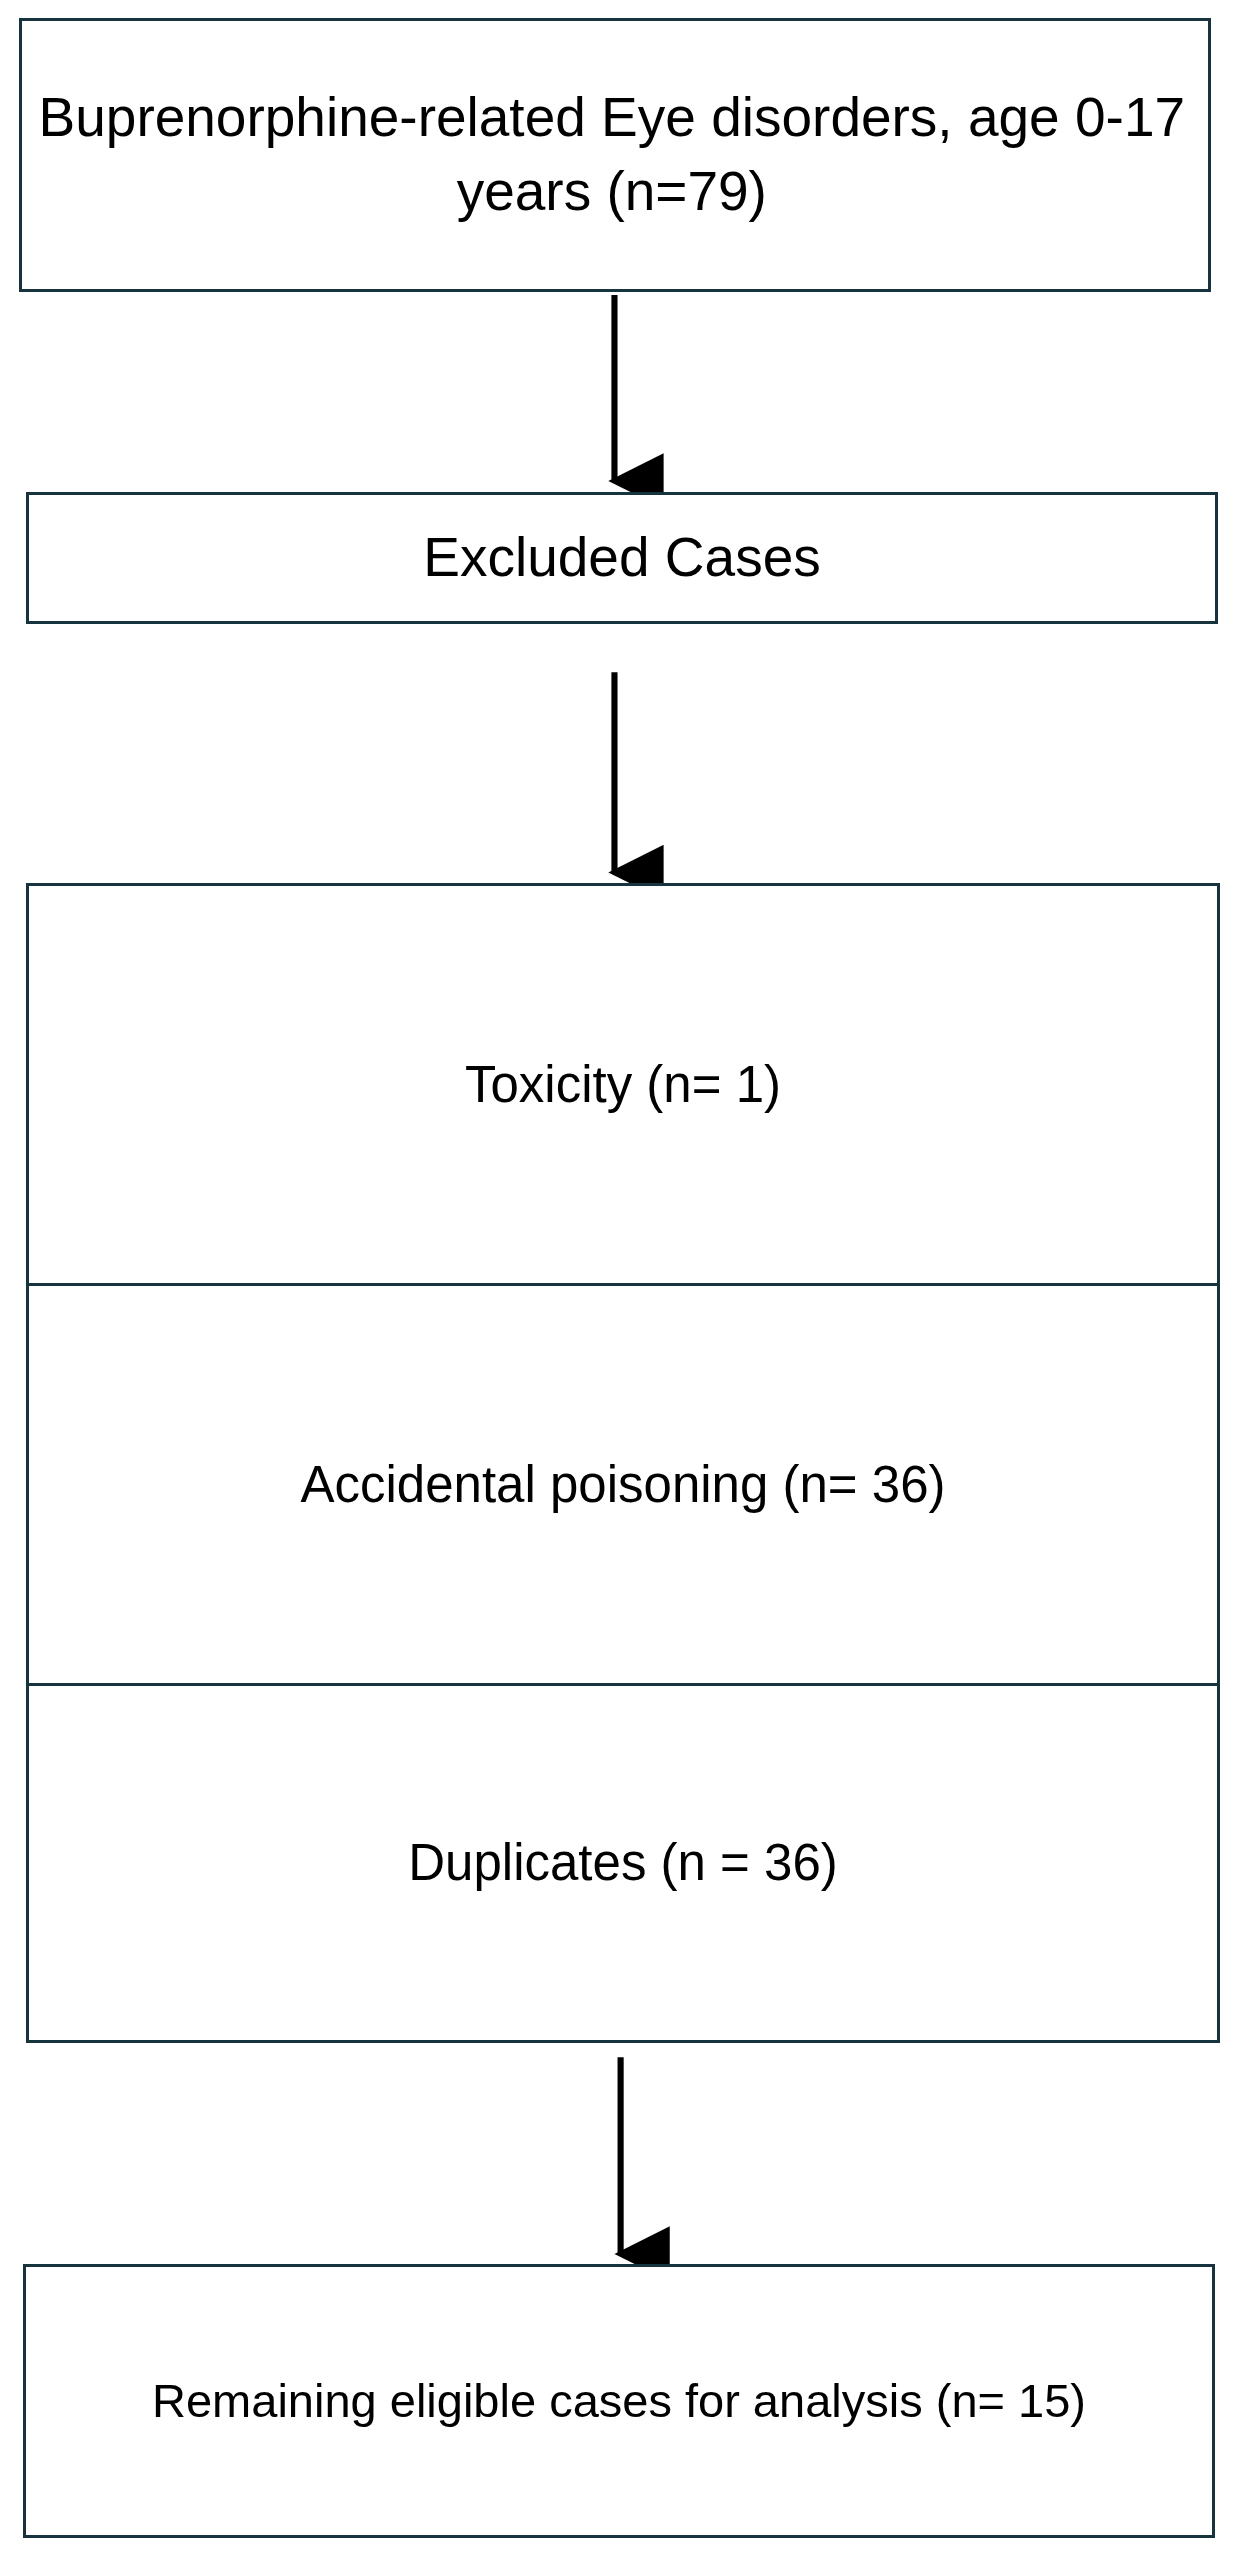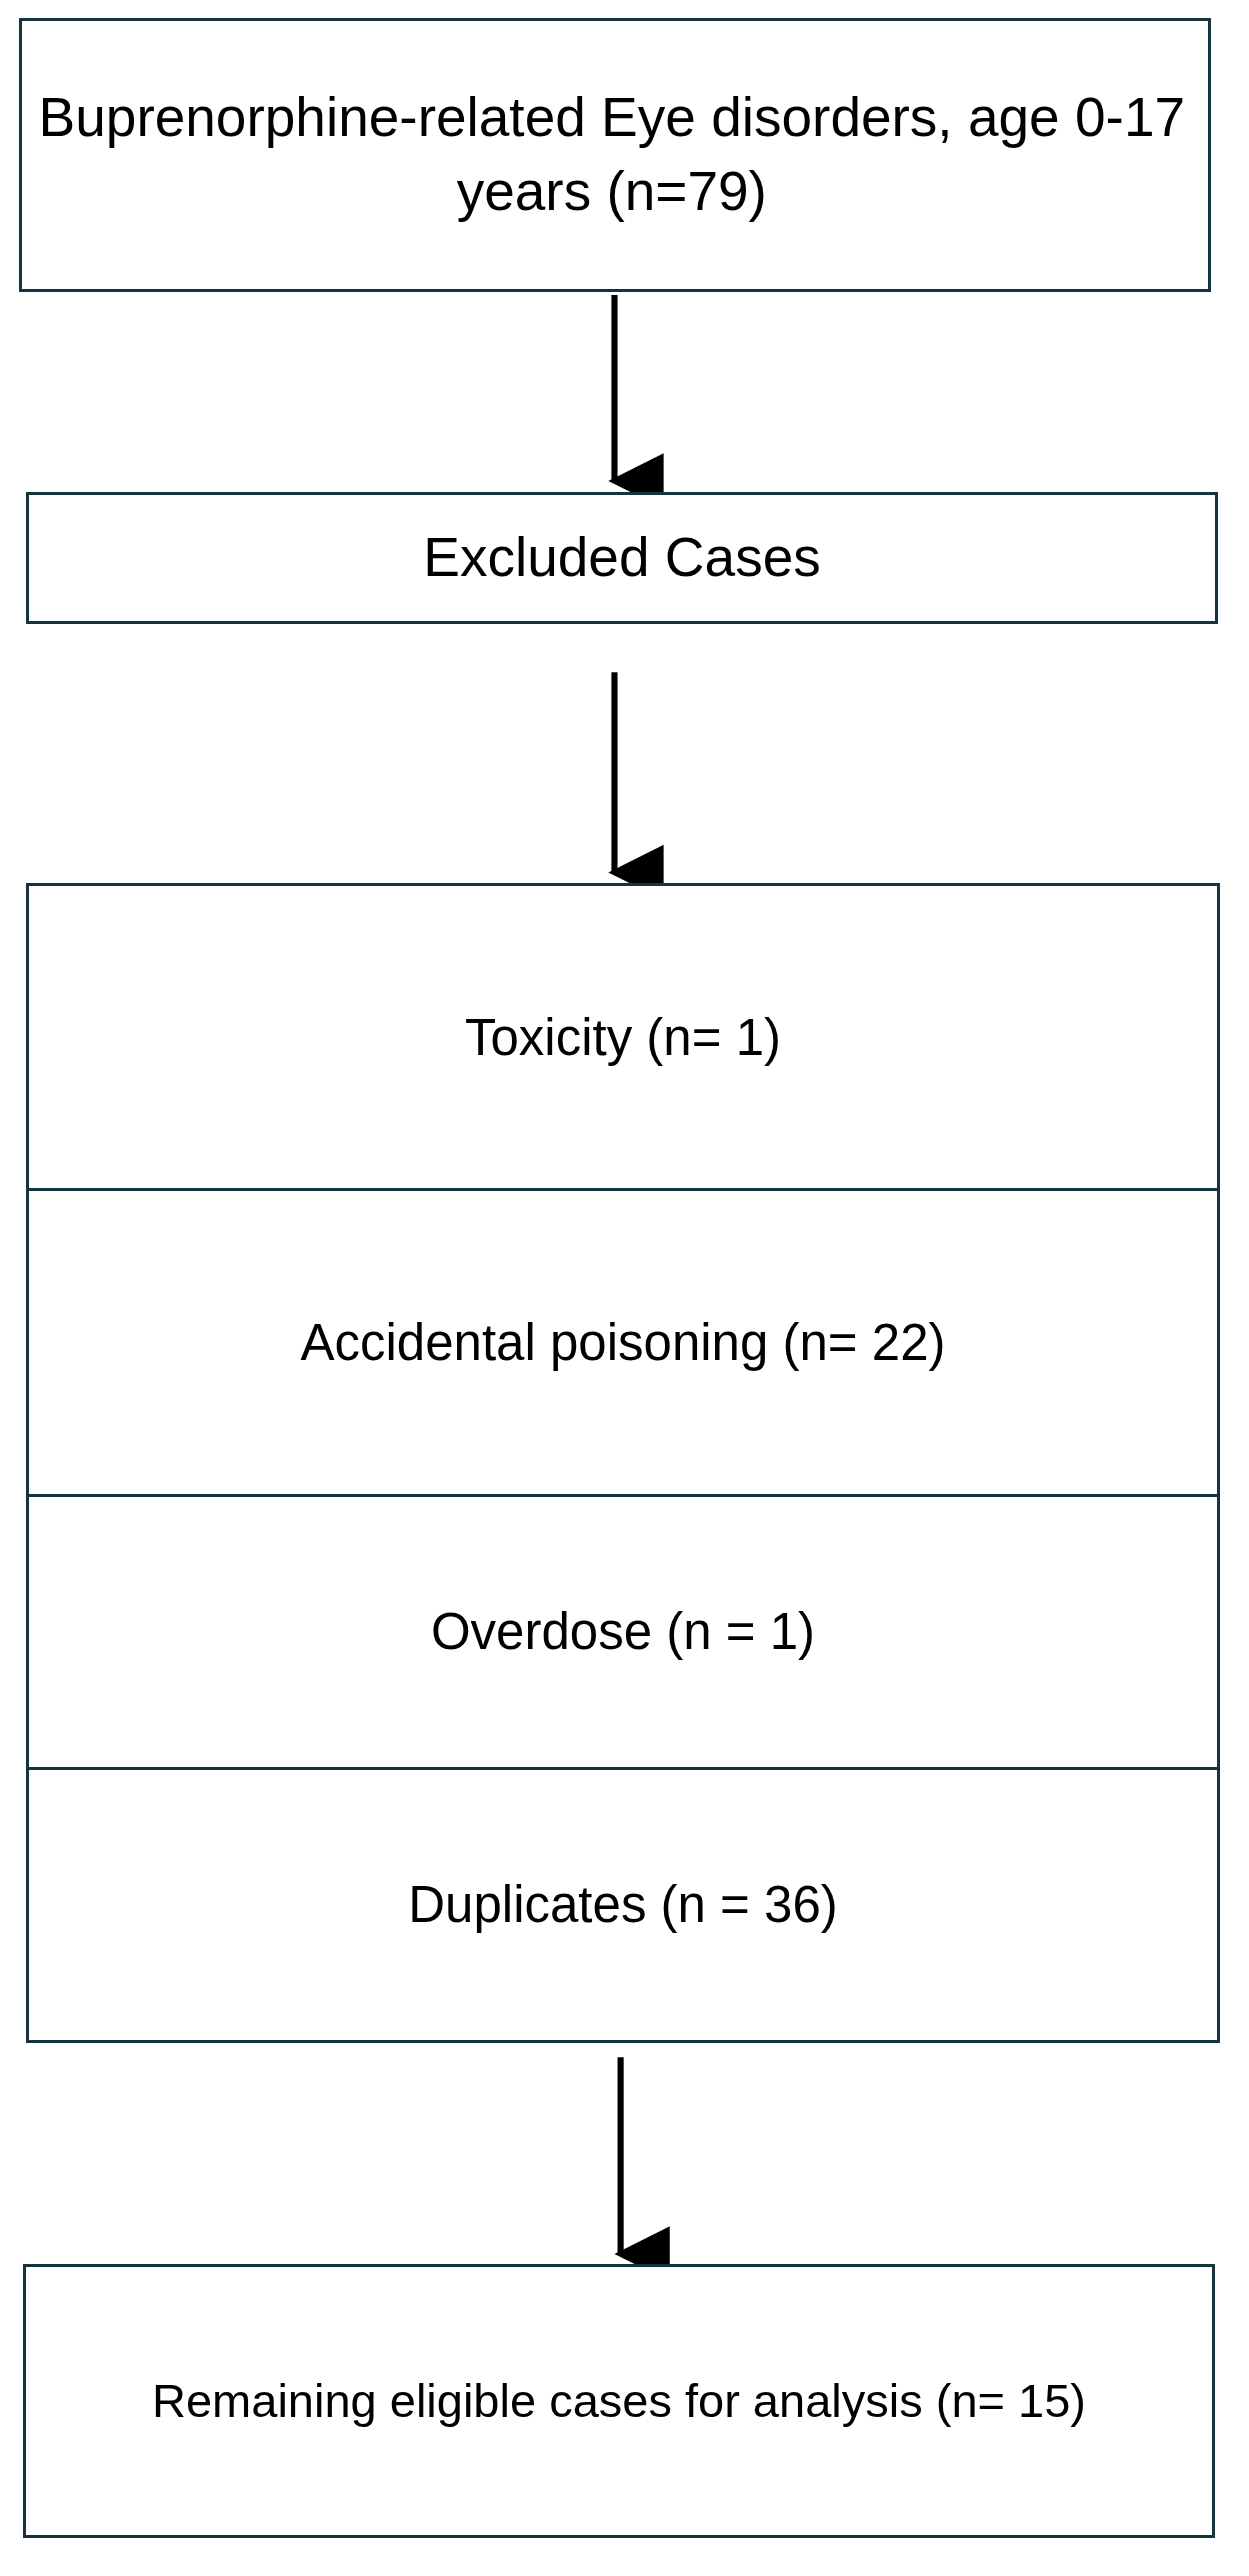--- a/index.html
+++ b/index.html
@@ -134,24 +134,21 @@
 
   <div class="node" id="node-excluded">
     <span class="node-text">Excluded Cases</span>
   </div>
 
   <div id="exclusion-stack">
     <div class="stack-row tall">
       <span>Toxicity (n= 1)</span>
     </div>
     <div class="stack-row tall">
-      <span>Accidental poisoning (n= 22)</span>
-    </div>
-    <div class="stack-row">
-      <span>Overdose (n = 1)</span>
+      <span>Accidental poisoning (n= 36)</span>
     </div>
     <div class="stack-row">
       <span>Duplicates (n = 36)</span>
     </div>
   </div>
 
   <div class="node" id="node-remaining">
     <span class="node-text">Remaining eligible cases for analysis (n= 15)</span>
   </div>
 

